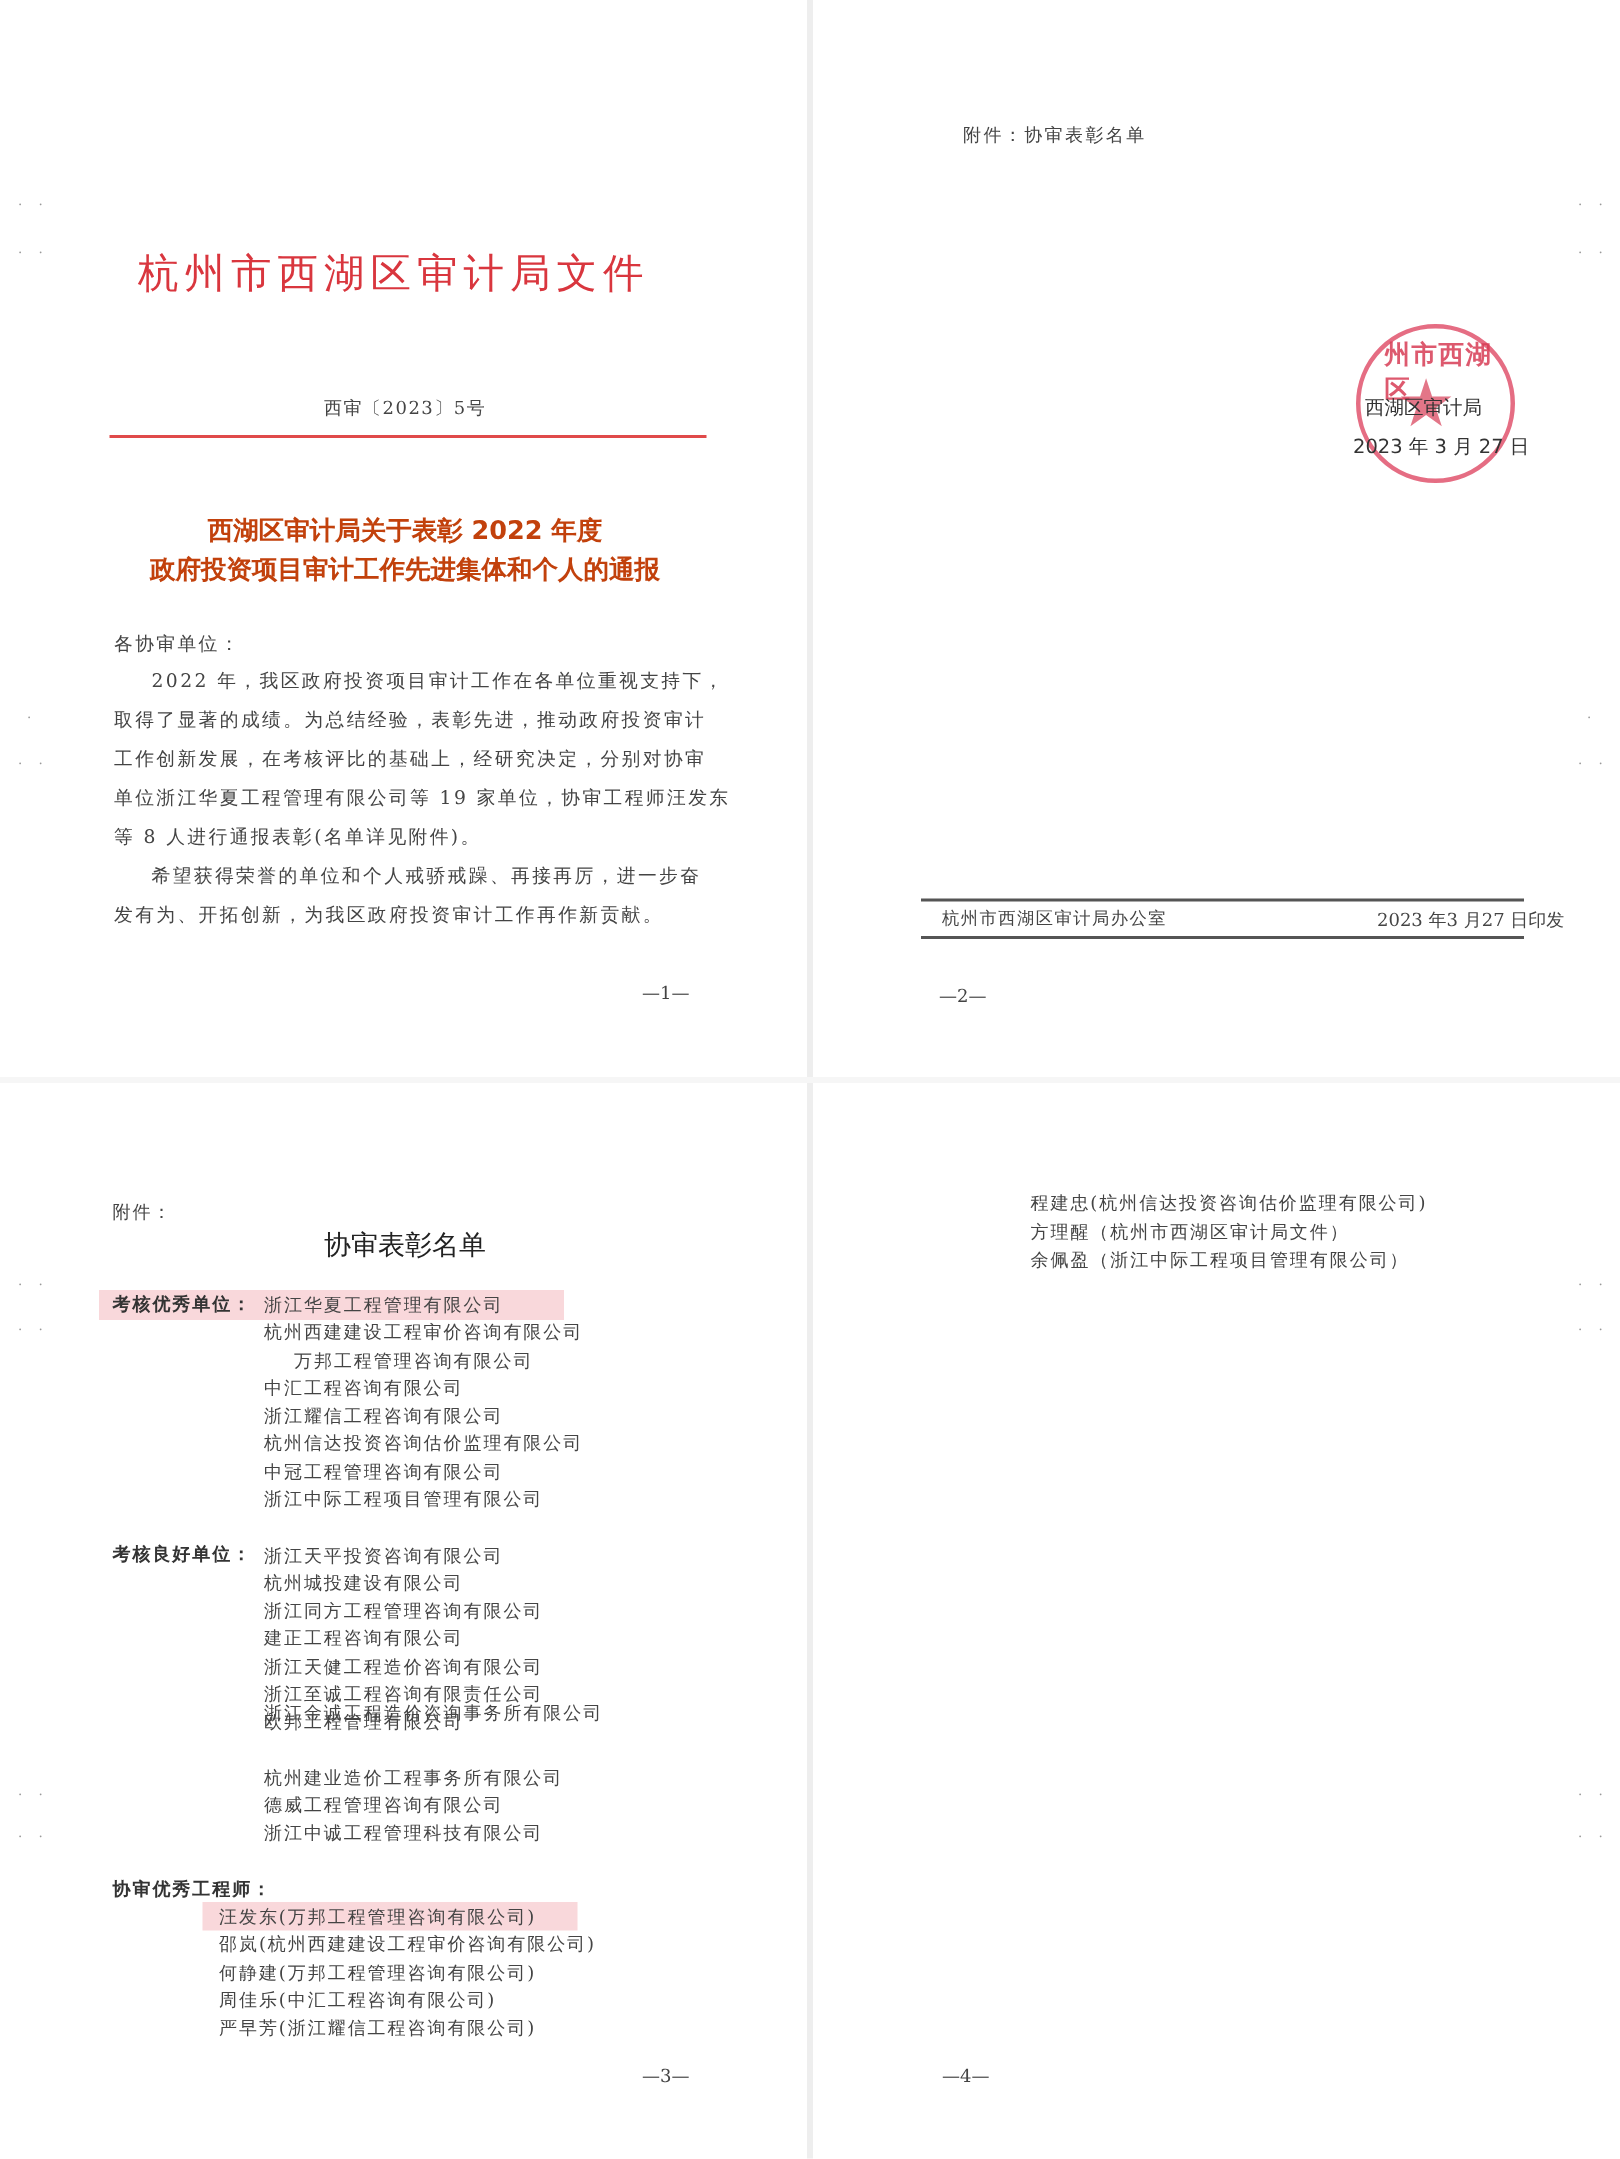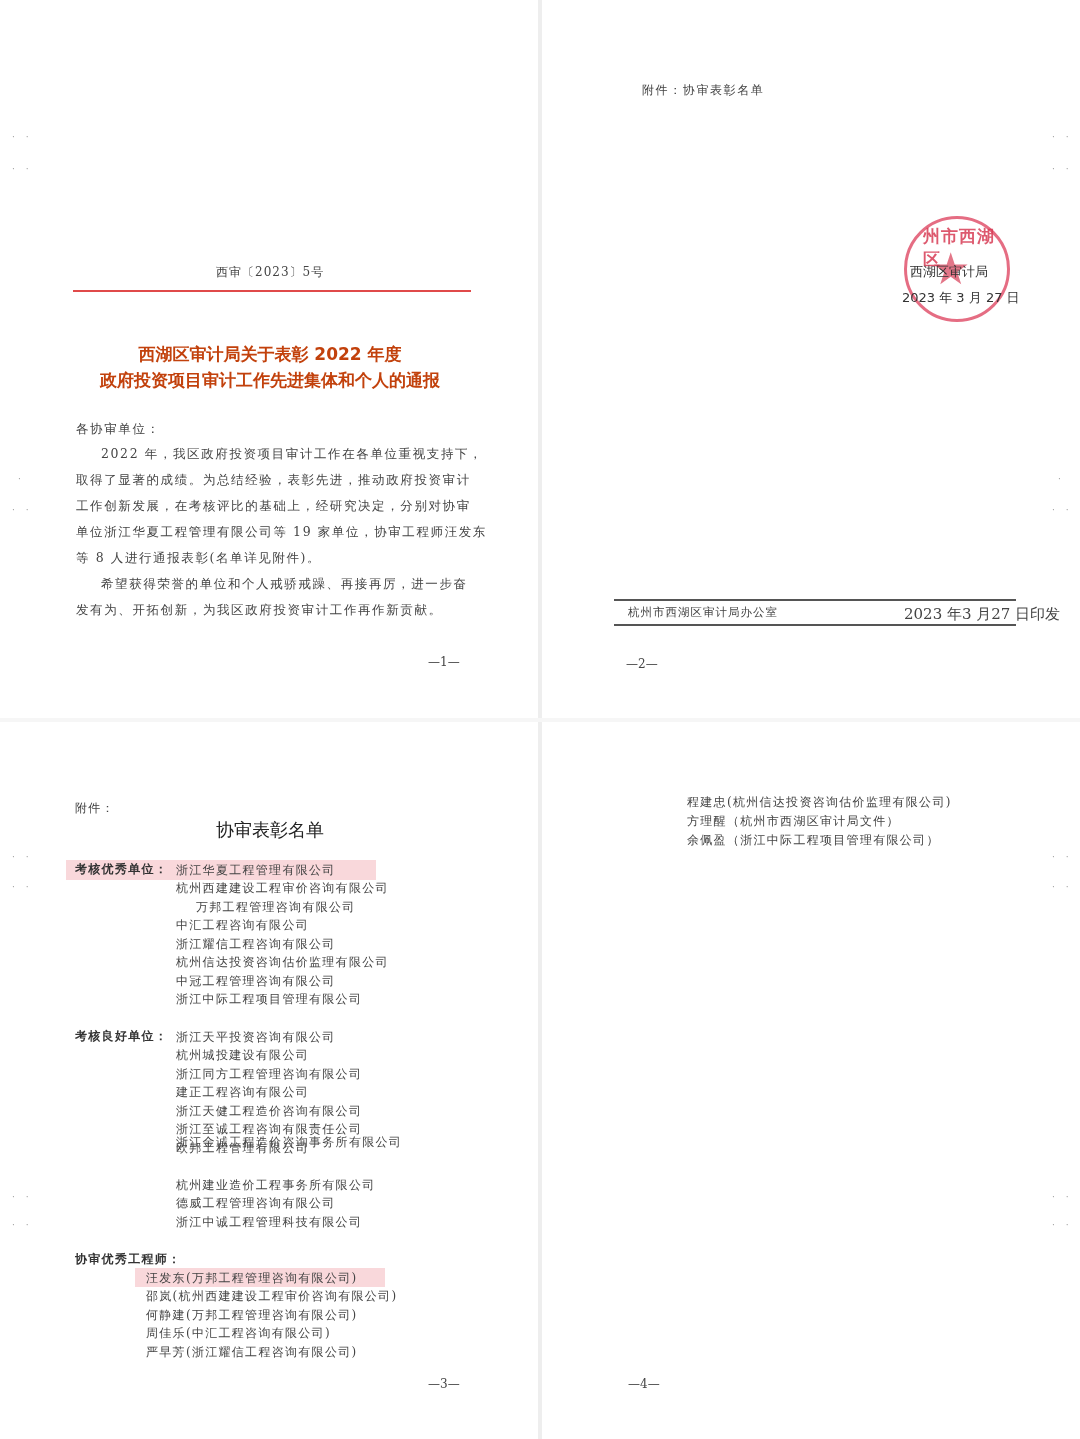--- a/index.html
+++ b/index.html
@@ -41,20 +41,21 @@
 
 <div class="gap-v"></div>
 <div class="gap-h"></div>
 
 <div class="page" id="p1">
   <div class="dots" style="left:12px;top:132px;">· ·</div>
   <div class="dots" style="left:12px;top:164px;">· ·</div>
   <div class="dots" style="left:18px;top:474px;">·</div>
   <div class="dots" style="left:12px;top:505px;">· ·</div>
 
+  <div class="abs red-title" style="left:92px;top:164px;">杭州市西湖区审计局文件</div>
   <div class="abs docno" style="left:216px;top:264px;">西审〔2023〕5号</div>
   <div class="redline" style="left:73px;top:290px;width:398px;"></div>
 
   <div class="abs main-title" style="left:60px;top:341px;width:420px;">西湖区审计局关于表彰 2022 年度</div>
   <div class="abs main-title" style="left:60px;top:367px;width:420px;">政府投资项目审计工作先进集体和个人的通报</div>
 
   <div class="abs body-text" style="left:76px;top:415px;">各协审单位：</div>
   <div class="abs body-text" style="left:101px;top:440px;">2022 年，我区政府投资项目审计工作在各单位重视支持下，</div>
   <div class="abs body-text" style="left:76px;top:492px;">工作创新发展，在考核评比的基础上，经研究决定，分别对协审</div>
   <div class="abs body-text" style="left:76px;top:466px;">取得了显著的成绩。为总结经验，表彰先进，推动政府投资审计</div>
@@ -76,21 +77,21 @@
 
   <div class="seal" style="left:362px;top:216px;">
     <div class="seal-text" style="left:16px;top:6px;letter-spacing:1px;">州市西湖区</div>
     <div class="seal-star" style="left:24px;top:24px;">★</div>
   </div>
   <div class="abs" style="left:368px;top:263px;font-size:13px;color:#333;font-family:'DejaVu Sans',sans-serif;">西湖区审计局</div>
   <div class="abs" style="left:360px;top:289px;font-size:13px;color:#333;font-family:'DejaVu Sans',sans-serif;">2023 年 3 月 27 日</div>
 
   <div class="hr-dark" style="left:72px;top:599px;width:402px;"></div>
   <div class="abs" style="left:86px;top:605px;font-size:11.5px;color:#444;letter-spacing:1px;">杭州市西湖区审计局办公室</div>
-  <div class="abs" style="left:362px;top:605px;font-size:15px;color:#444;text-align:center;">2023 年3 月27 日印发</div>
+  <div class="abs" style="left:376px;top:605px;font-size:12px;color:#444;text-align:center;">2023 年3 月27 日印发</div>
   <div class="hr-dark" style="left:72px;top:624px;width:402px;"></div>
 
   <div class="abs pgnum" style="left:84px;top:657px;">—2—</div>
 </div>
 
 <div class="page" id="p3">
   <div class="dots" style="left:12px;top:130px;">· ·</div>
   <div class="dots" style="left:12px;top:160px;">· ·</div>
   <div class="dots" style="left:12px;top:470px;">· ·</div>
   <div class="dots" style="left:12px;top:498px;">· ·</div>

